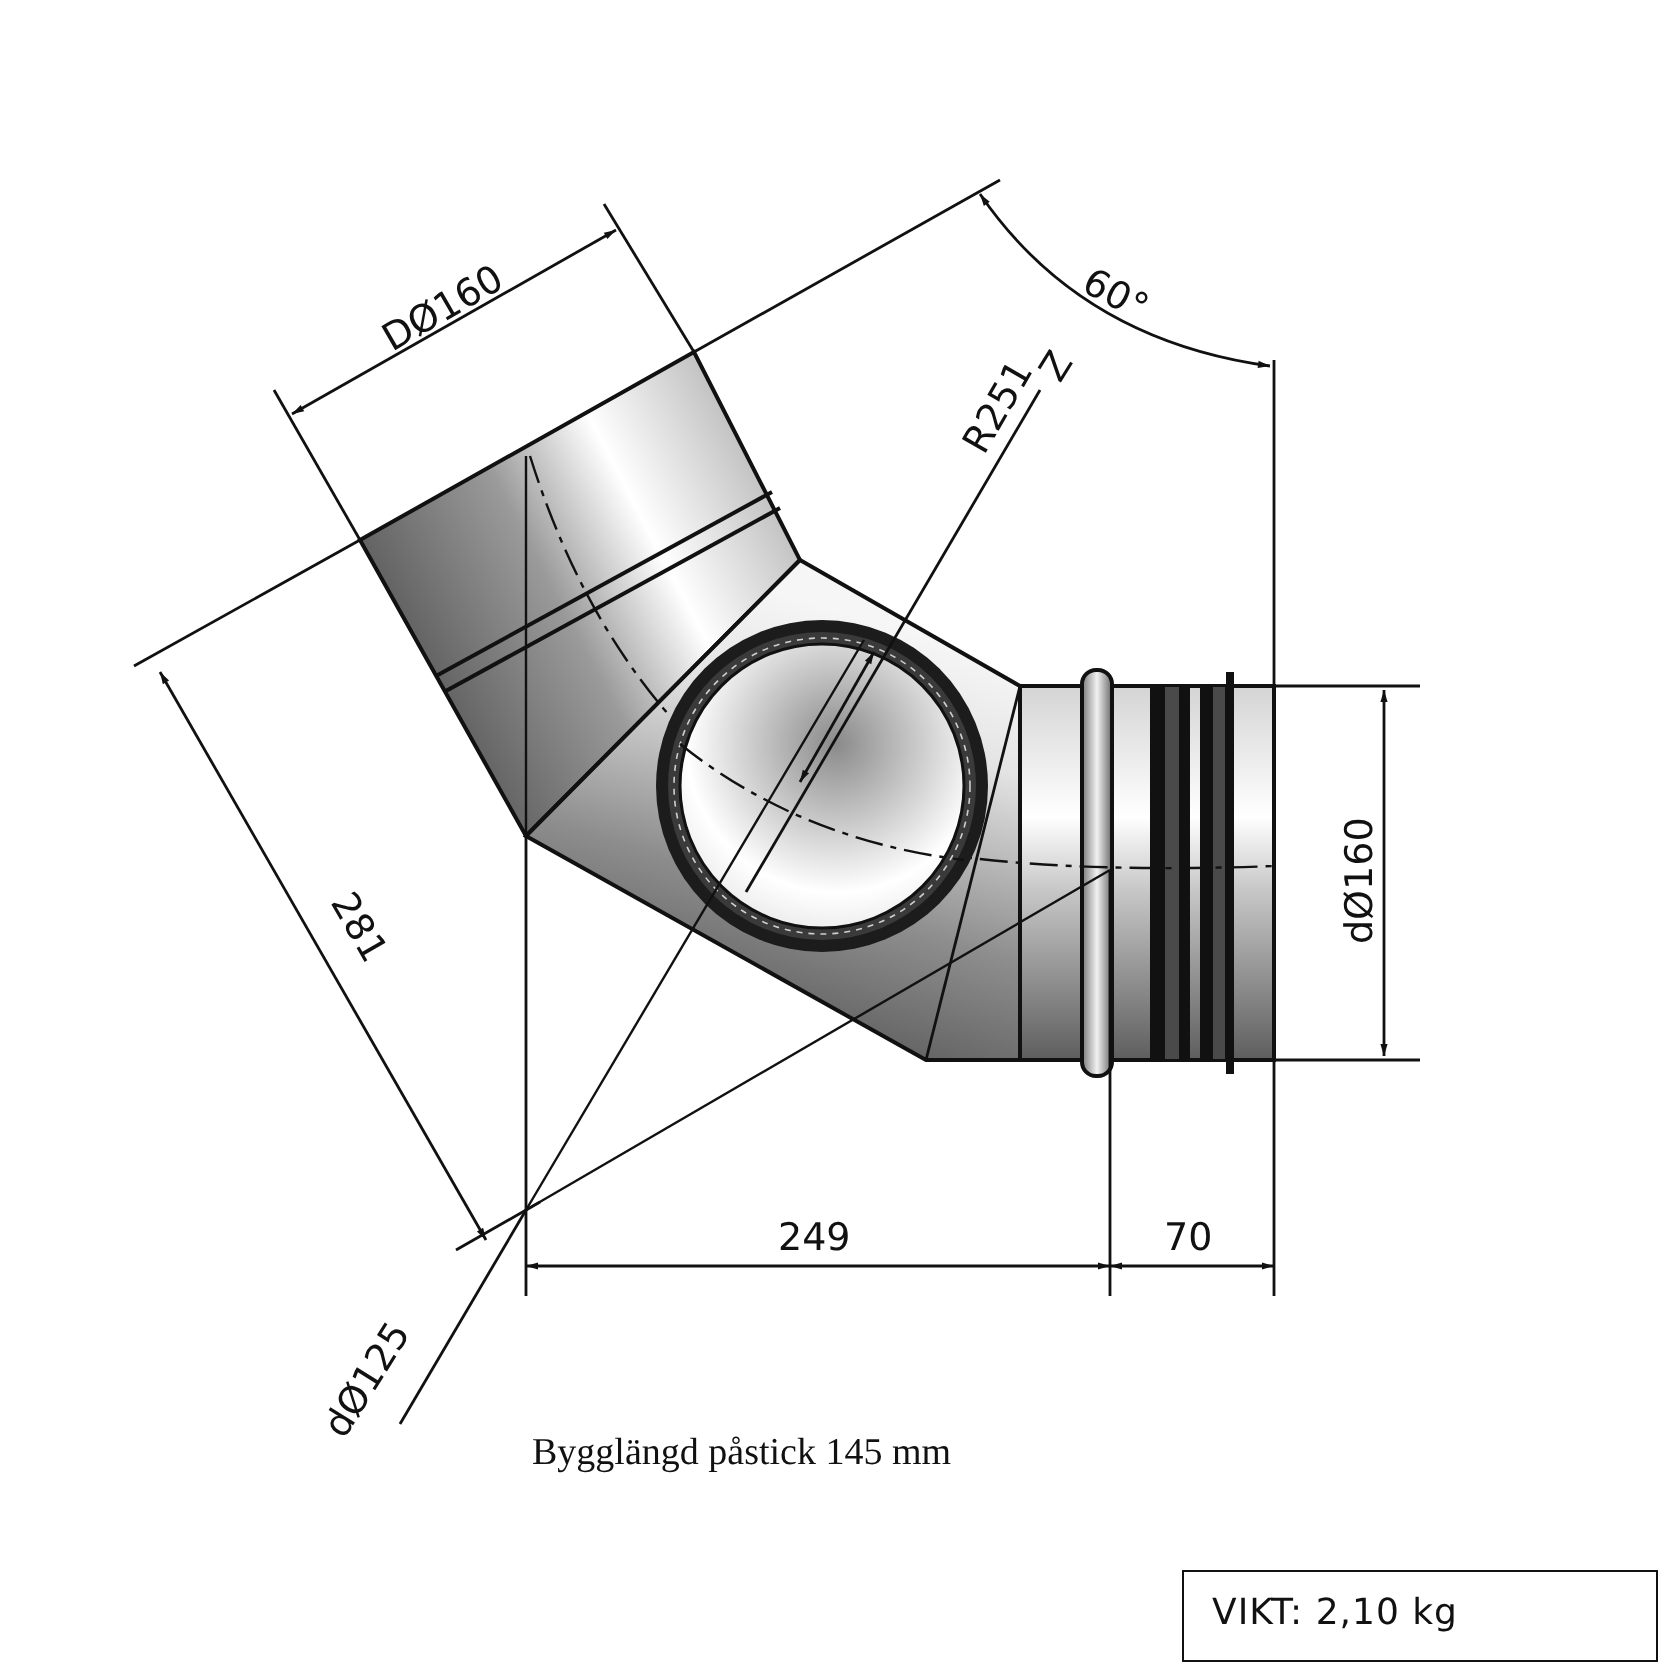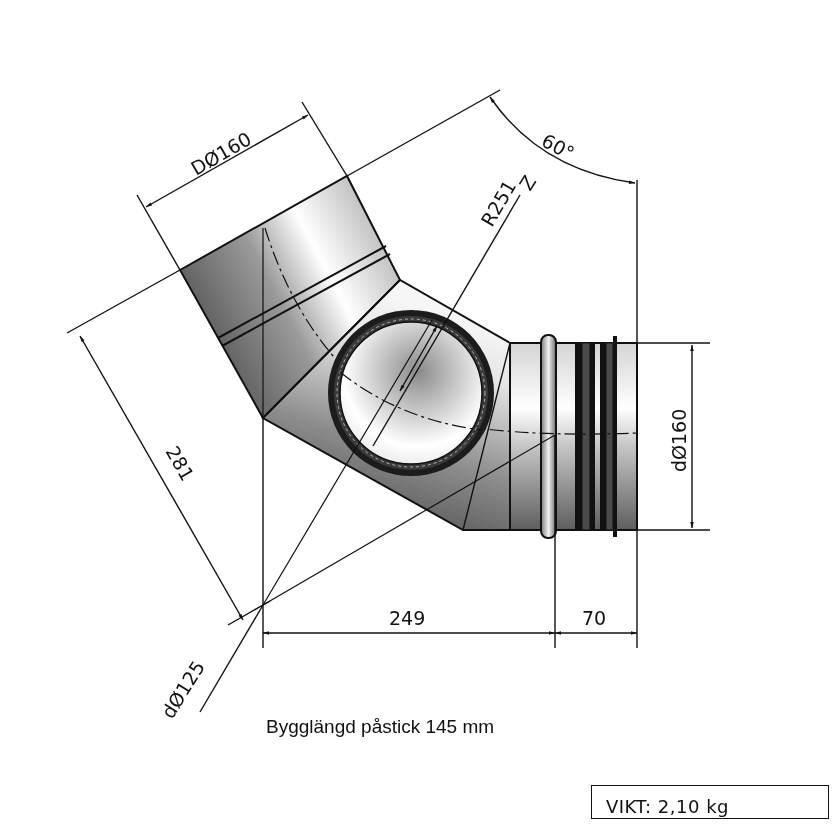--- a/index.html
+++ b/index.html
@@ -1,22 +1,22 @@
 <!DOCTYPE html>
 <html><head>
 <meta charset="utf-8">
 <style>
   html, body { margin: 0; padding: 0; background: #ffffff; }
   body { width: 840px; height: 840px; position: relative; overflow: hidden;
          font-family: "DejaVu Sans", sans-serif; }
   #drawing { position: absolute; left: 0; top: 0; }
   .dimtxt { font-family: "DejaVu Sans", sans-serif; font-size: 19px; fill: #111; }
   .caption { position: absolute; left: 266px; top: 716px; font-size: 19px; color: #111;
-             font-family: Liberation Sans, sans-serif; white-space: nowrap; }
-  .weight-box { position: absolute; left: 591px; top: 785px; width: 238px; height: 34px;
+             font-family: Liberation Serif, serif; white-space: nowrap; }
+  .weight-box { position: absolute; left: 591px; top: 785px; width: 238px; height: 46px;
                 border: 1.6px solid #111; box-sizing: border-box; }
   .weight-text { position: absolute; left: 14px; top: 10px; font-size: 18px; color: #111;
                  font-family: "DejaVu Sans", sans-serif; white-space: nowrap; letter-spacing: 0.5px; }
 </style>
 </head>
 <body>
 
 <svg id="drawing" width="840" height="840" viewBox="0 0 840 840" xmlns="http://www.w3.org/2000/svg">
   <defs>
     <linearGradient id="gUpper" x1="0" y1="0" x2="1" y2="0" gradientTransform="rotate(-30 0.5 0.5)">

